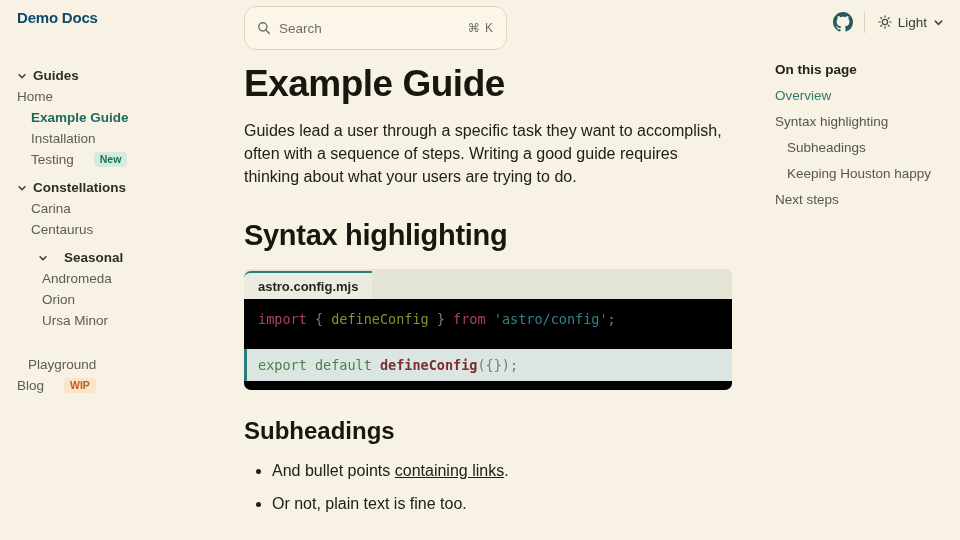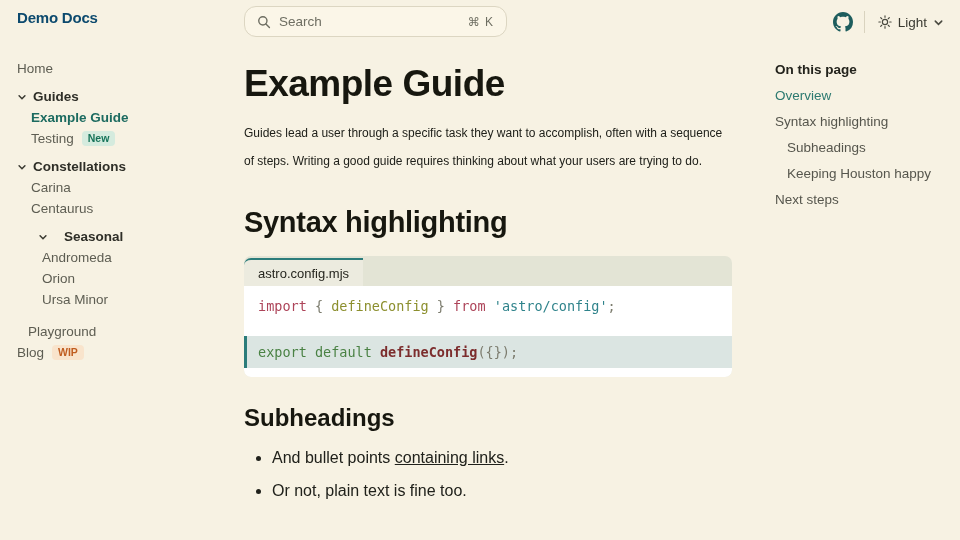--- a/index.html
+++ b/index.html
@@ -2,21 +2,21 @@
 <html><head>
 <meta charset="utf-8">
 <style>
   html,body{margin:0;padding:0;}
   body{font-family:"Liberation Sans","DejaVu Sans",sans-serif;background:#f7f2e3;}
   .page{position:relative;width:960px;height:540px;overflow:hidden;background:#f7f2e3;}
 
   
   .header{position:absolute;top:0;left:0;width:960px;height:44px;}
   .site-title{position:absolute;left:17px;top:9px;font-size:15px;font-weight:700;color:#0c4a6e;letter-spacing:-0.2px;cursor:pointer;}
-  .search-btn{position:absolute;left:244px;top:6px;width:263px;height:31px;box-sizing:border-box;
+  .search-btn{position:absolute;left:244px;top:6px;width:263px;height:44px;box-sizing:border-box;
     background:#fbf6e8;border:1px solid #dcd6c2;border-radius:12px;display:flex;align-items:center;
     padding:0 12px;gap:8px;cursor:pointer;}
   .search-btn .stext{font-size:13.5px;color:#6e6e62;flex:1;text-align:left;}
   .search-btn .kbd{font-size:12px;color:#6e6e62;letter-spacing:1px;}
   .hdr-right{position:absolute;right:14px;top:0;height:44px;display:flex;align-items:center;gap:11px;}
   .gh{width:20px;height:20px;cursor:pointer;display:block;}
   .vdiv{width:1px;height:22px;background:#d9d3bf;}
   .theme-sel{display:flex;align-items:center;gap:6px;cursor:pointer;padding:2px 2px;}
   .theme-sel .tlabel{font-size:13.5px;color:#3a3a31;}
   .icon-svg{display:block;}
@@ -26,36 +26,36 @@
   .srow{display:flex;align-items:center;height:21px;cursor:pointer;}
   .srow .slabel{font-size:13.5px;color:#5d5d52;}
   .srow.grp{margin-top:7px;}
   .srow.grp .slabel{font-weight:700;color:#2e2e27;font-size:13.5px;}
   .srow .caret{margin-right:6px;display:flex;align-items:center;}
   .pad0{padding-left:17px;}
   .pad1{padding-left:31px;}
   .pad2{padding-left:38px;gap:10px;}
   .pad3{padding-left:42px;}
   .srow.active .slabel{color:#1c6b60;font-weight:700;}
-  .badge{display:inline-block;margin-left:8px;font-size:10.5px;font-weight:700;padding:2px 6px;border-radius:4px;line-height:1;}
+  .badge{display:inline-block;margin-left:20px;font-size:10.5px;font-weight:700;padding:2px 6px;border-radius:4px;line-height:1;}
   .badge.new{background:#d5ebde;color:#17745a;}
   .badge.wip{background:#f9e4cc;color:#c05d20;}
 
   
   .main{position:absolute;left:244px;top:56px;width:488px;}
   .h1{font-size:37px;font-weight:700;color:#17170f;letter-spacing:-0.5px;margin:8px 0 0 0;line-height:40px;}
-  .para{font-size:12px;line-height:28px;color:#20211b;margin:15px 0 0 0;}
+  .para{font-size:16px;line-height:23px;color:#20211b;margin:15px 0 0 0;}
   .h2{font-size:29px;font-weight:700;color:#17170f;letter-spacing:-0.3px;margin:31px 0 0 0;line-height:33px;}
   .h3{font-size:24px;font-weight:700;color:#17170f;margin:27px 0 0 0;line-height:28px;}
   .codeblock{margin-top:17px;border-radius:7px;overflow:hidden;background:#e3e4d5;}
   .tabbar{height:30px;display:flex;align-items:flex-end;}
   .tab{height:28px;box-sizing:border-box;background:#ecebdf;border-top:2px solid #2b7c7a;border-top-left-radius:7px;
-    padding:0 14px;display:flex;align-items:center;cursor:pointer;}
+    padding:0 14px;display:flex;align-items:center;cursor:pointer;font-weight:bold;}
   .tab span{font-size:13px;color:#26261f;}
-  .code{margin:0;background:#ffffff;padding:10px 0 9px 0;font-family:"DejaVu Sans Mono","Liberation Mono",monospace;
+  .code{margin:0;background:#000000;padding:10px 0 9px 0;font-family:"DejaVu Sans Mono","Liberation Mono",monospace;
     font-size:13.5px;line-height:20px;white-space:pre;}
   .cline{padding-left:14px;height:20px;}
   .cline.hl{background:#dbe5e2;border-left:3px solid #2b7c7a;padding-left:11px;height:32px;display:flex;align-items:center;}
   .tok-kw{color:#ad4459;}
   .tok-id{color:#8c8f2e;}
   .tok-str{color:#2f838b;}
   .tok-p{color:#7c7c6e;}
   .tok-grn{color:#4a8244;}
   .tok-fn{color:#7c2d2d;font-weight:700;}
   .bullets{margin:16px 0 0 0;padding-left:28px;}
@@ -105,34 +105,37 @@
         </svg>
         <span class="tlabel">Light</span>
         <svg class="icon-svg" width="11" height="11" viewBox="0 0 12 12" fill="none" stroke="#4a4a40" stroke-width="1.7" stroke-linecap="round">
             <polyline points="2.5,4.5 6,8 9.5,4.5"></polyline>
           </svg>
       </div>
     </div>
   </div>
 
   <nav class="sidebar">
-    <div class="srow pad0">
-        <span class="slabel">Home</span>
-      </div>
-
     <div class="srow grp pad0">
       <span class="caret">
           <svg width="10" height="10" viewBox="0 0 12 12" fill="none" stroke="#3a3a31" stroke-width="1.8" stroke-linecap="round">
             <polyline points="2.5,4.5 6,8 9.5,4.5"></polyline>
           </svg>
         </span>
       <span class="slabel">Guides</span>
     </div>
+
+    <div class="srow pad0">
+        <span class="slabel">Home</span>
+      </div>
     <div class="srow pad1 active">
         <span class="slabel">Example Guide</span>
+      </div>
+    <div class="srow pad1">
+        <span class="slabel">Installation</span>
       </div>
     <div class="srow pad1">
       <span class="slabel">Testing</span>
       <span class="badge new">New</span>
     </div>
 
     <div class="srow grp pad0">
       <span class="caret">
           <svg width="10" height="10" viewBox="0 0 12 12" fill="none" stroke="#3a3a31" stroke-width="1.8" stroke-linecap="round">
             <polyline points="2.5,4.5 6,8 9.5,4.5"></polyline>
@@ -158,21 +161,21 @@
     <div class="srow pad3">
         <span class="slabel">Andromeda</span>
       </div>
     <div class="srow pad3">
         <span class="slabel">Orion</span>
       </div>
     <div class="srow pad3">
         <span class="slabel">Ursa Minor</span>
       </div>
 
-    <div class="srow pad0" style="margin-top:11px;padding-left:28px;">
+    <div class="srow pad0" style="margin-top:23px;padding-left:28px;">
         <span class="slabel">Playground</span>
       </div>
     <div class="srow pad0">
       <span class="slabel">Blog</span>
       <span class="badge wip">WIP</span>
     </div>
   </nav>
 
   <main class="main">
     <h1 class="h1">Example Guide</h1>

